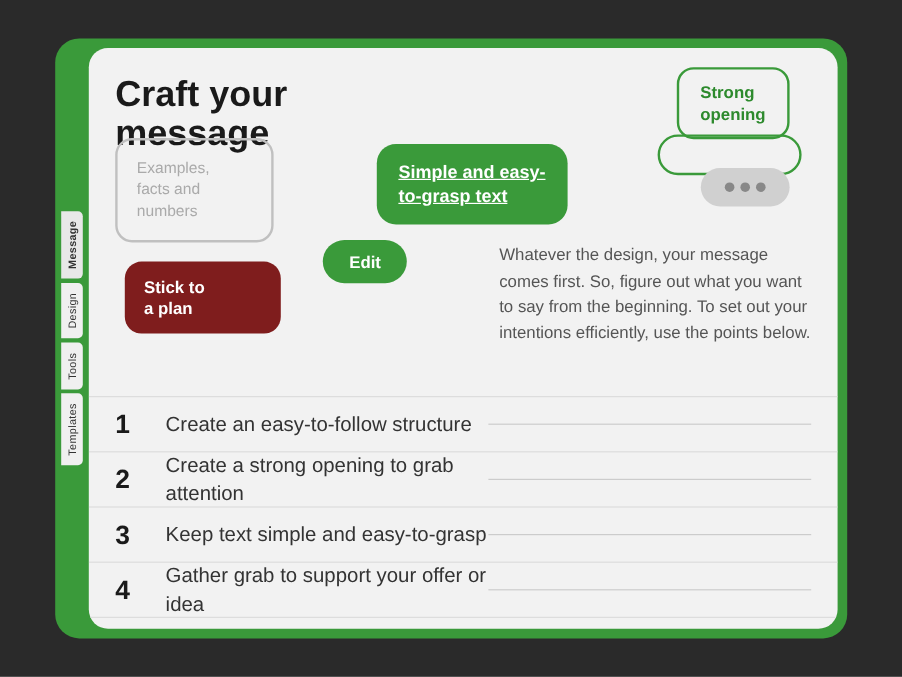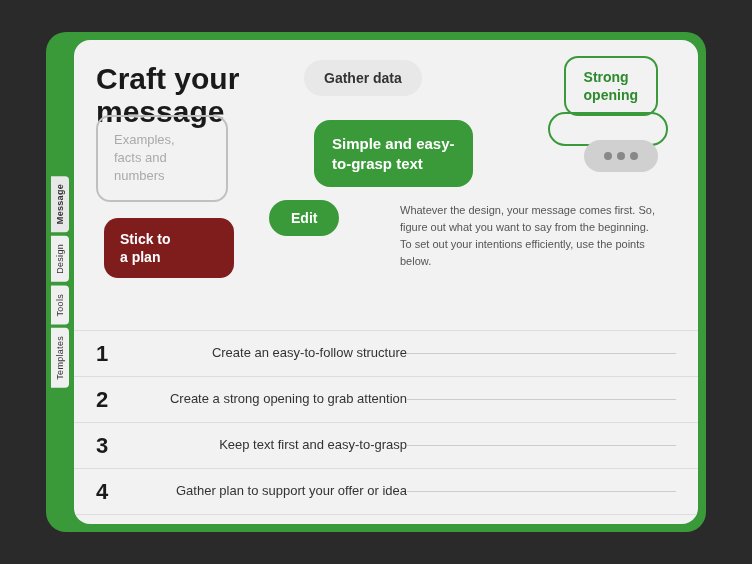--- a/index.html
+++ b/index.html
@@ -132,20 +132,21 @@
       top: 80px;
       left: 240px;
       background: #3a9a3a;
       border-radius: 16px;
       padding: 14px 18px;
       font-size: 15px;
       font-weight: 700;
       color: #fff;
       line-height: 1.3;
       max-width: 200px;
+      text-decoration: underline;
     }
 
     .bubble-chat {
       position: absolute;
       top: 100px;
       right: 40px;
       background: #d0d0d0;
       border-radius: 50px;
       padding: 12px 20px;
       display: flex;
@@ -194,23 +195,23 @@
       font-weight: 700;
       color: #fff;
       line-height: 1.3;
       width: 130px;
     }
 
     
     .description-box {
       position: absolute;
       top: 162px;
-      right: 38px;
+      right: 22px;
       width: 260px;
-      font-size: 11px;
+      font-size: 14px;
       line-height: 1.55;
       color: #555;
     }
 
     
     .lower-section {
       border-top: 1px solid #ddd;
       margin: 0 0 0 0;
     }
 
@@ -228,25 +229,24 @@
 
     .list-number {
       font-size: 22px;
       font-weight: 700;
       color: #1a1a1a;
       width: 42px;
       flex-shrink: 0;
     }
 
     .list-text {
-      font-size: 13px;
+      font-size: 17px;
       color: #333;
       line-height: 1.4;
       flex: 1;
-      text-align: right;
     }
 
     
     .list-divider {
       flex: 1;
       height: 1px;
       background: #ccc;
     }
   </style>
 </head>
@@ -259,21 +259,20 @@
     <div class="tab">Design</div>
     <div class="tab">Tools</div>
     <div class="tab">Templates</div>
   </div>
 
   <div class="main-card">
     <div class="upper-section">
 
       <div class="page-title">Craft your<br>message</div>
 
-      <div class="bubble-gather">Gather data</div>
 
       <div class="bubble-strong-opening">Strong<br>opening</div>
 
       <div class="bubble-rounded-outline"></div>
 
       <div class="bubble-examples">Examples,<br>facts and<br>numbers</div>
 
       <div class="bubble-simple">Simple and easy-<br>to-grasp text</div>
 
       <div class="bubble-chat">
@@ -295,26 +294,26 @@
         <span class="list-text">Create an easy-to-follow structure</span>
         <div class="list-divider"></div>
       </div>
       <div class="list-item">
         <span class="list-number">2</span>
         <span class="list-text">Create a strong opening to grab attention</span>
         <div class="list-divider"></div>
       </div>
       <div class="list-item">
         <span class="list-number">3</span>
-        <span class="list-text">Keep text first and easy-to-grasp</span>
+        <span class="list-text">Keep text simple and easy-to-grasp</span>
         <div class="list-divider"></div>
       </div>
       <div class="list-item">
         <span class="list-number">4</span>
-        <span class="list-text">Gather plan to support your offer or idea</span>
+        <span class="list-text">Gather grab to support your offer or idea</span>
         <div class="list-divider"></div>
       </div>
       <div class="list-item">
         
         
         
       </div>
     </div>
   </div>
 </div>

